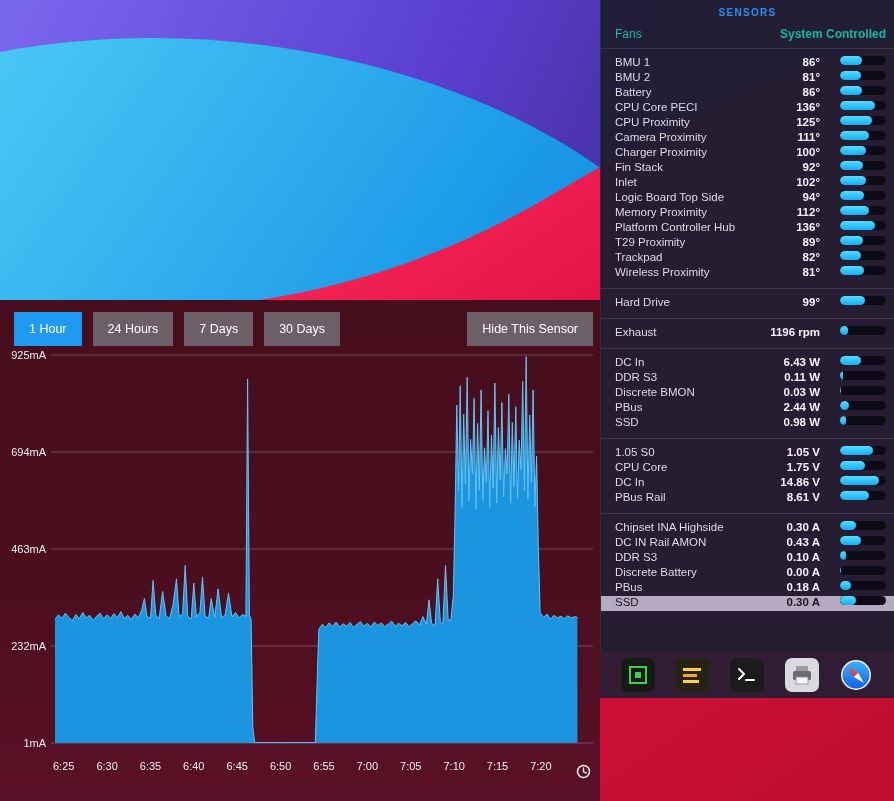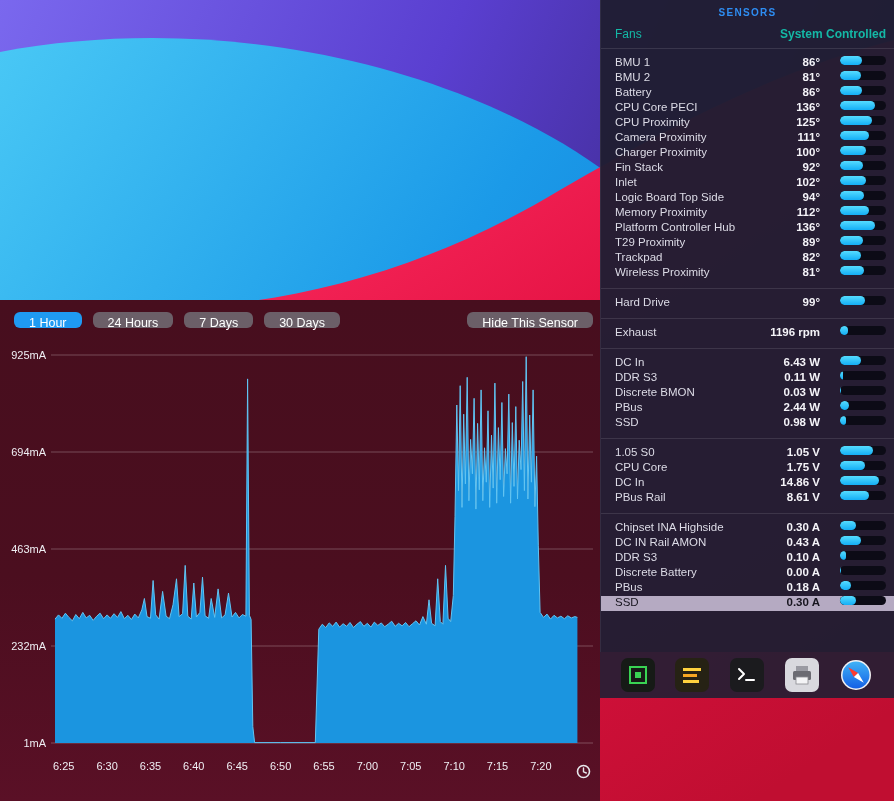--- a/index.html
+++ b/index.html
@@ -6,21 +6,21 @@
   body{width:894px;height:801px;position:relative;overflow:hidden;background:#000;
        font-family:"Liberation Sans",sans-serif;-webkit-font-smoothing:antialiased;}
   .stage{position:absolute;inset:0;}
   .wallpaper{position:absolute;left:0;top:0;}
 
   
   .chart-panel{position:absolute;left:0;top:300px;width:600px;height:501px;
     background:linear-gradient(180deg,#470e1e 0%,#4b0e1f 55%,#5a1026 100%);}
   .toolbar{position:absolute;top:12px;left:14px;right:7px;display:flex;justify-content:space-between;align-items:center;}
   .range-group{display:flex;gap:11px;}
-  .btn{height:16px;border:none;border-radius:6px;padding:0 15px;color:#fff;font-size:12.5px;
+  .btn{height:34px;border:none;border-radius:0;padding:0 15px;color:#fff;font-size:12.5px;
        font-family:"Liberation Sans",sans-serif;background:rgba(118,118,126,0.78);cursor:pointer;line-height:22px;}
   .btn.active{background:#1f9af2;}
   #chart-svg{position:absolute;left:0;top:0;}
   .ax{font:11px "Liberation Sans",sans-serif;fill:#efeef3;}
   .clock{position:absolute;right:9px;bottom:22px;}
 
   
   .sensors{position:absolute;left:600px;top:0;width:294px;height:652px;
     background:rgba(32,30,51,0.97);border-left:1px solid rgba(255,255,255,0.07);box-sizing:border-box;overflow:hidden;}
   .s-title{padding-top:7px;height:17px;text-align:center;color:#2e8df2;font-size:10px;font-weight:700;letter-spacing:1.3px;}

